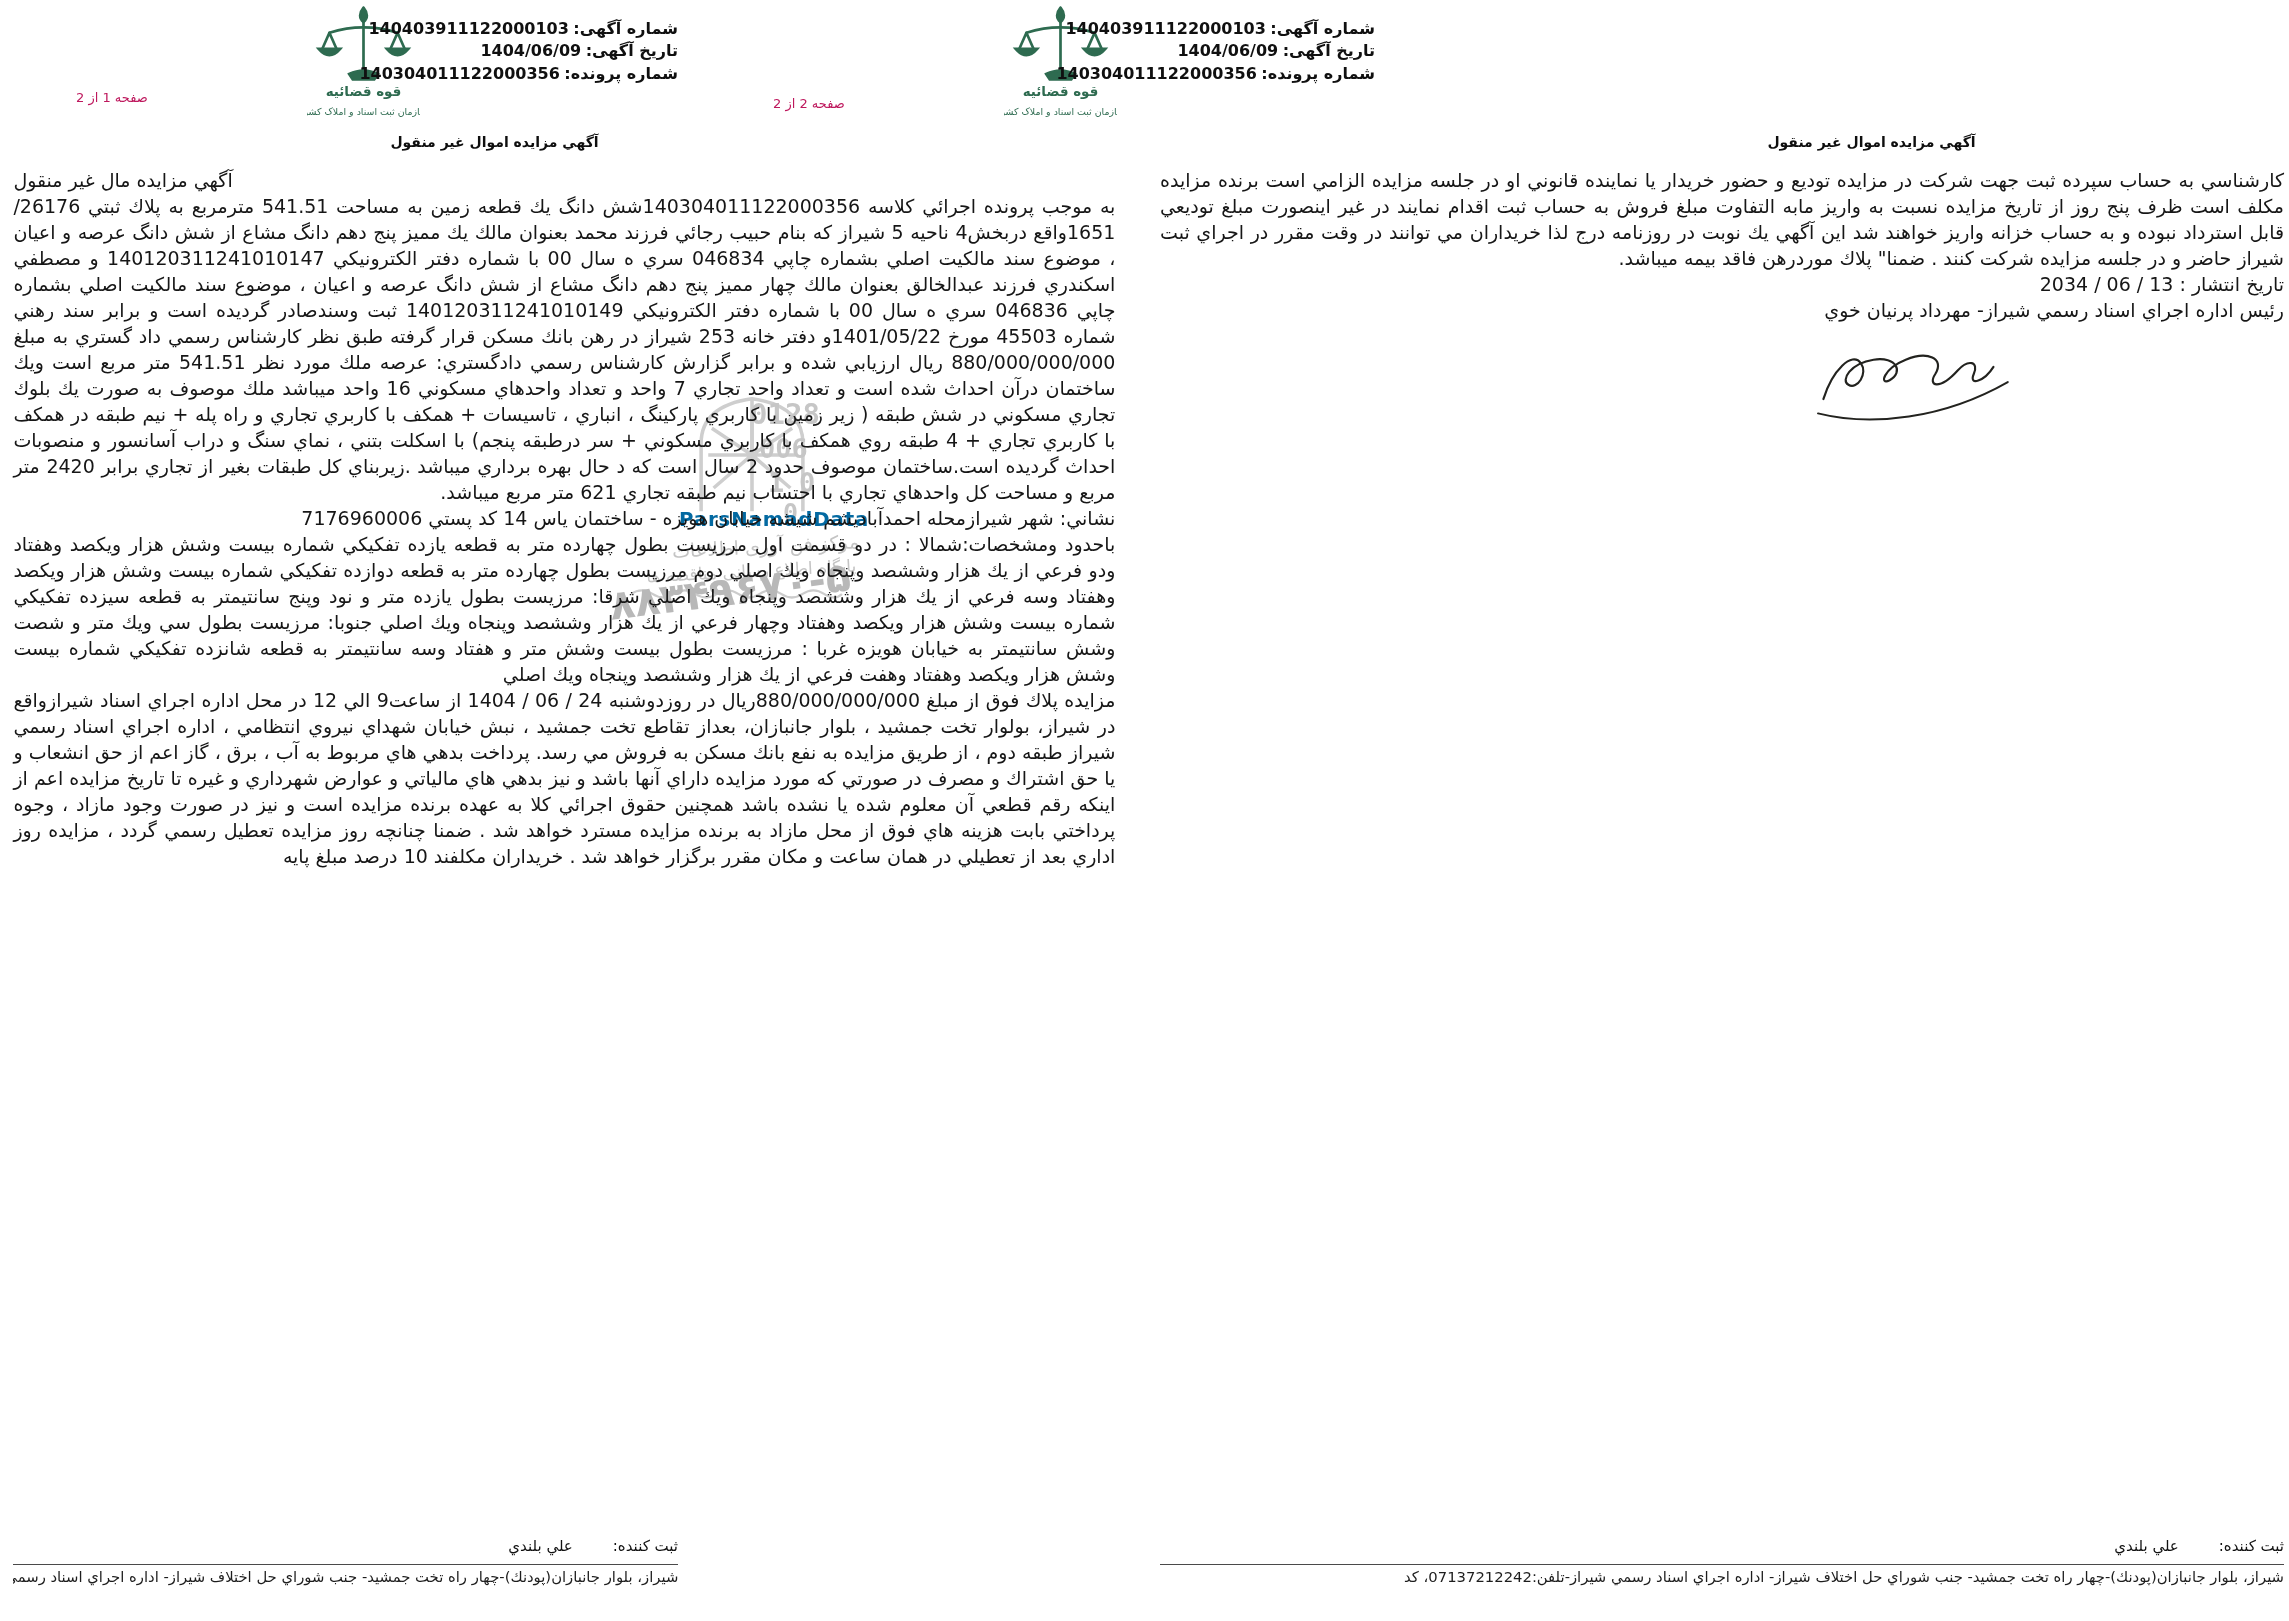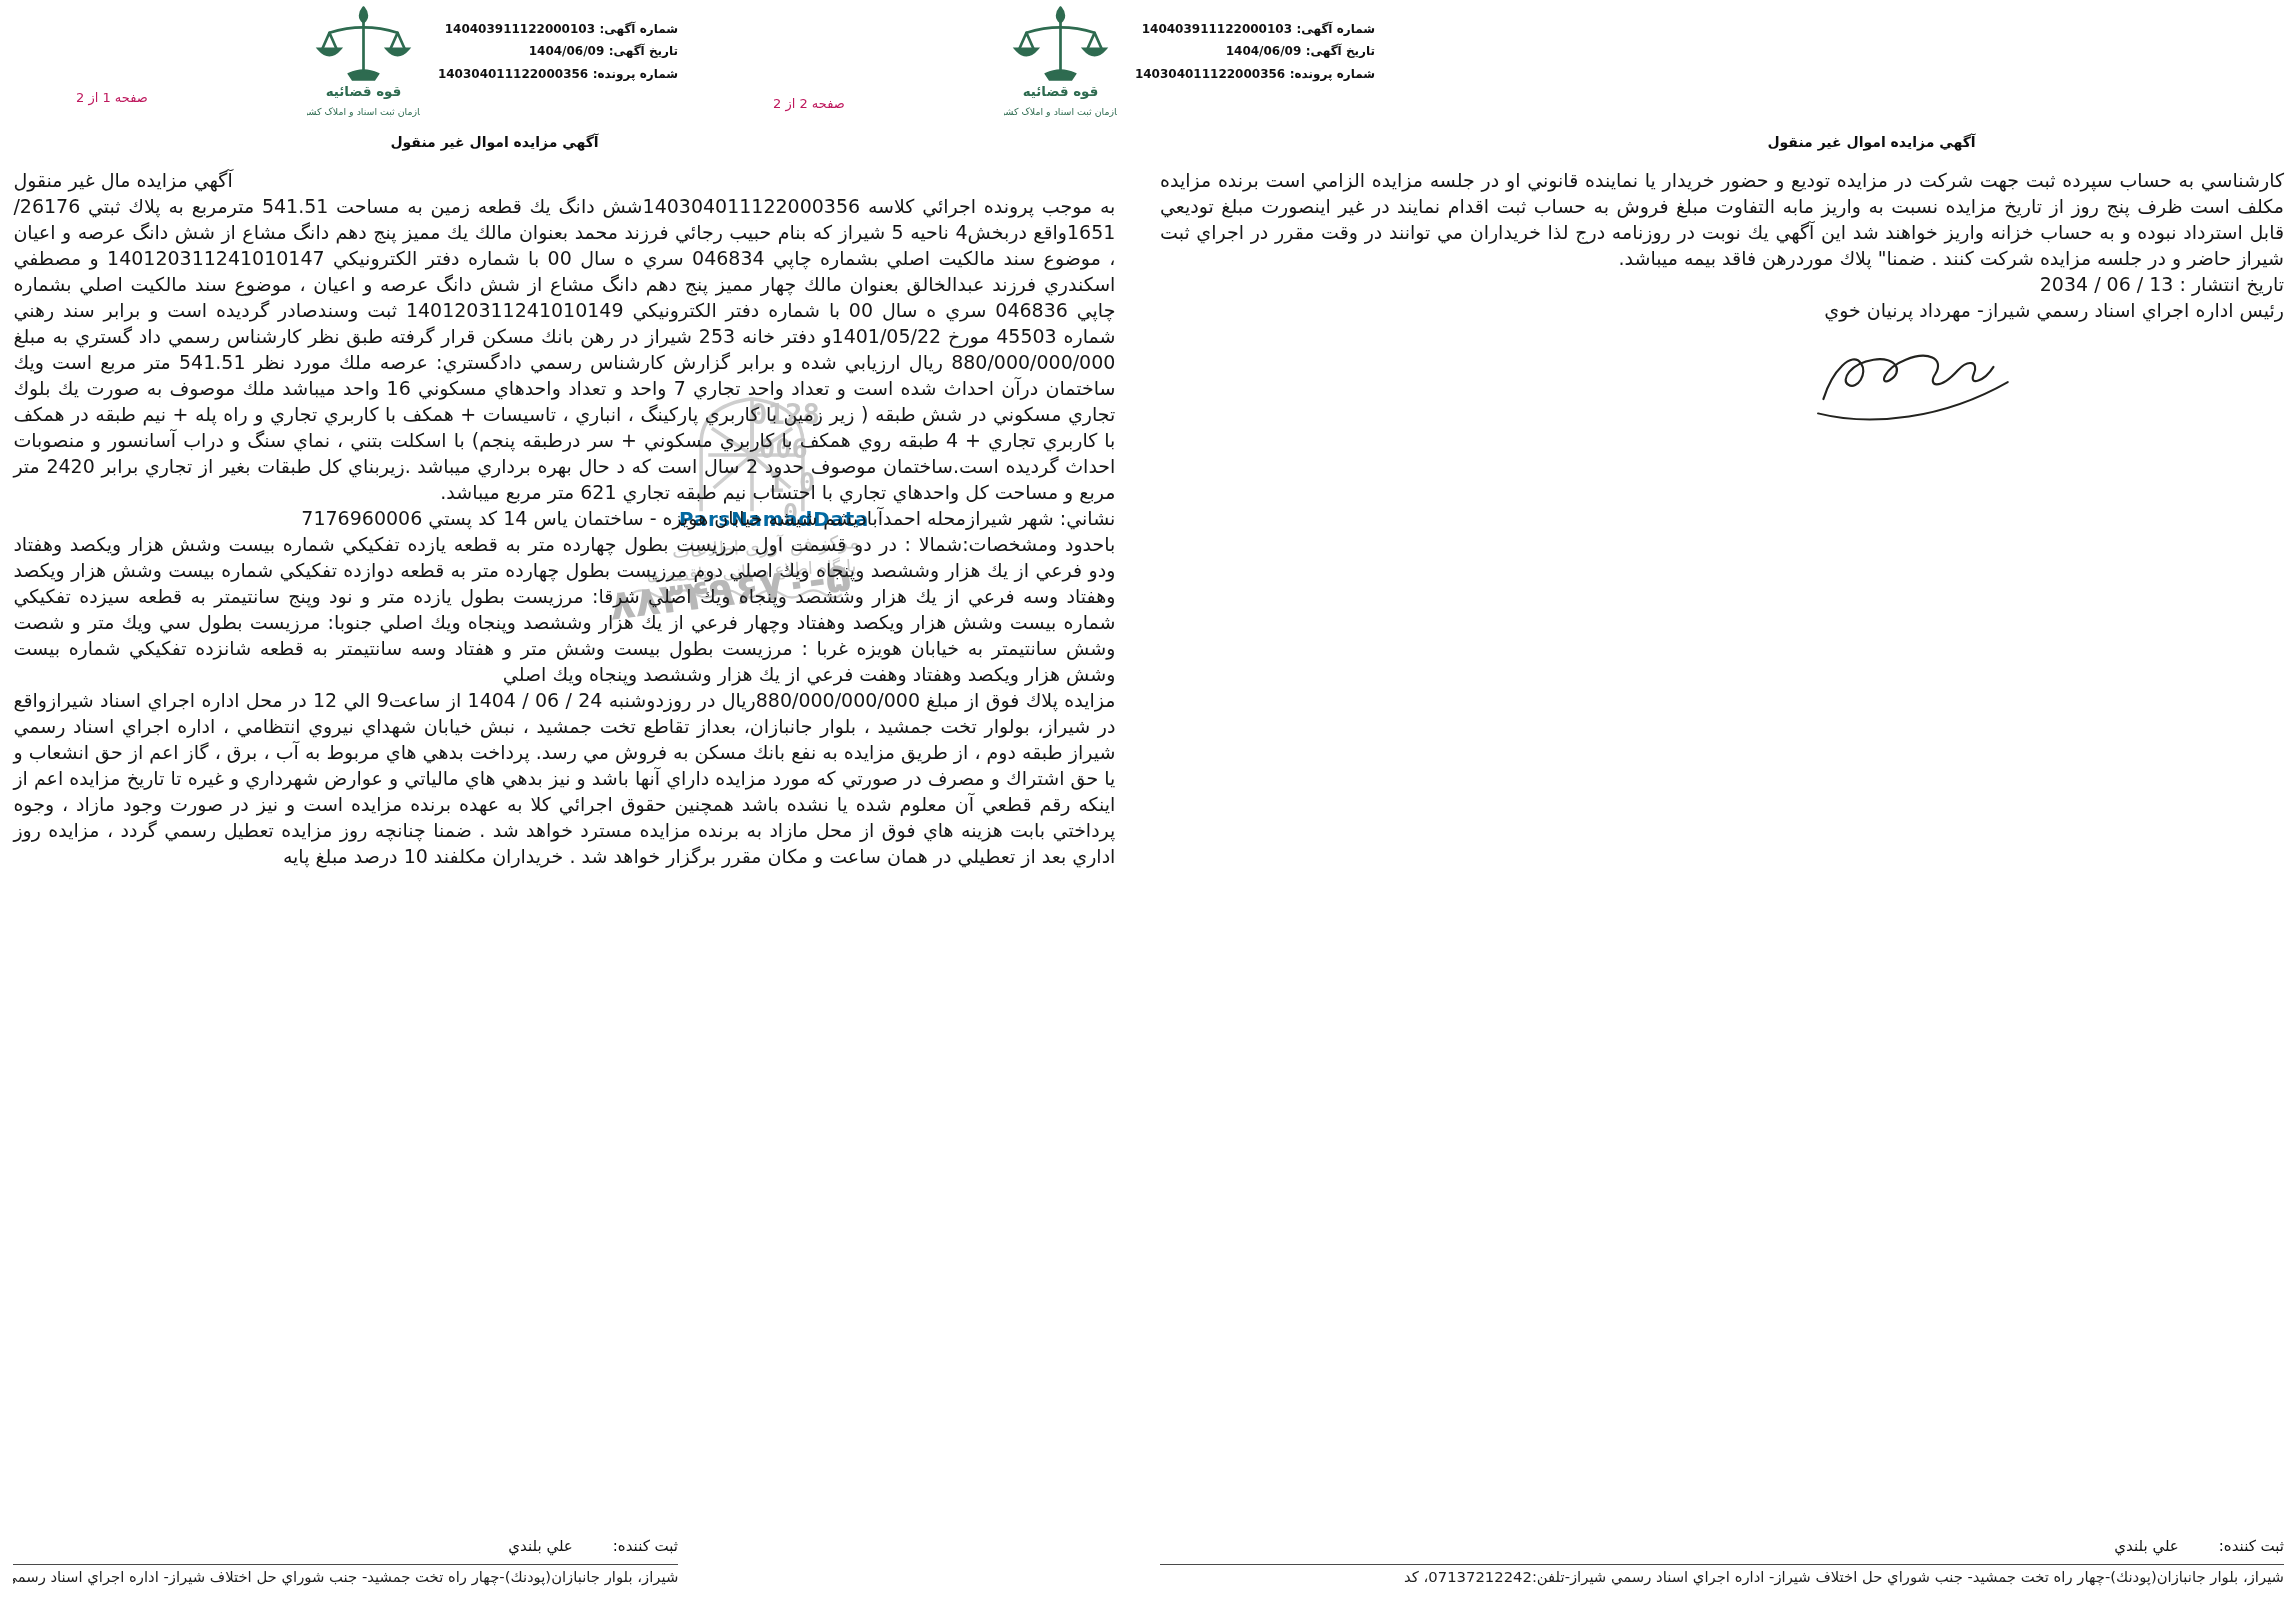--- a/index.html
+++ b/index.html
@@ -9,21 +9,21 @@
     background:#ffffff;
     font-family:"DejaVu Sans",sans-serif;
     color:#141414;
     overflow:hidden;
   }
   .page{position:absolute;left:0;top:0;width:2289px;height:1622px}
   .page-label{position:absolute;font-size:13px;color:#be185d}
   .logo-wrap{position:absolute;width:118px;text-align:center;direction:ltr}
   .head{
     position:absolute;width:320px;direction:rtl;text-align:right;
-    font-size:12px;font-weight:bold;line-height:22.4px;color:#101010;
+    font-size:16px;font-weight:bold;line-height:22.4px;color:#101010;
   }
   .head .num{margin-right:4.5px}
   .doc-title{
     position:absolute;width:313px;margin:0;text-align:center;
     font-size:14px;font-weight:bold;color:#0e0e0e;direction:rtl;
   }
   .body-col{
     position:absolute;direction:rtl;text-align:justify;
     font-size:19px;line-height:26px;color:#161616;
   }

